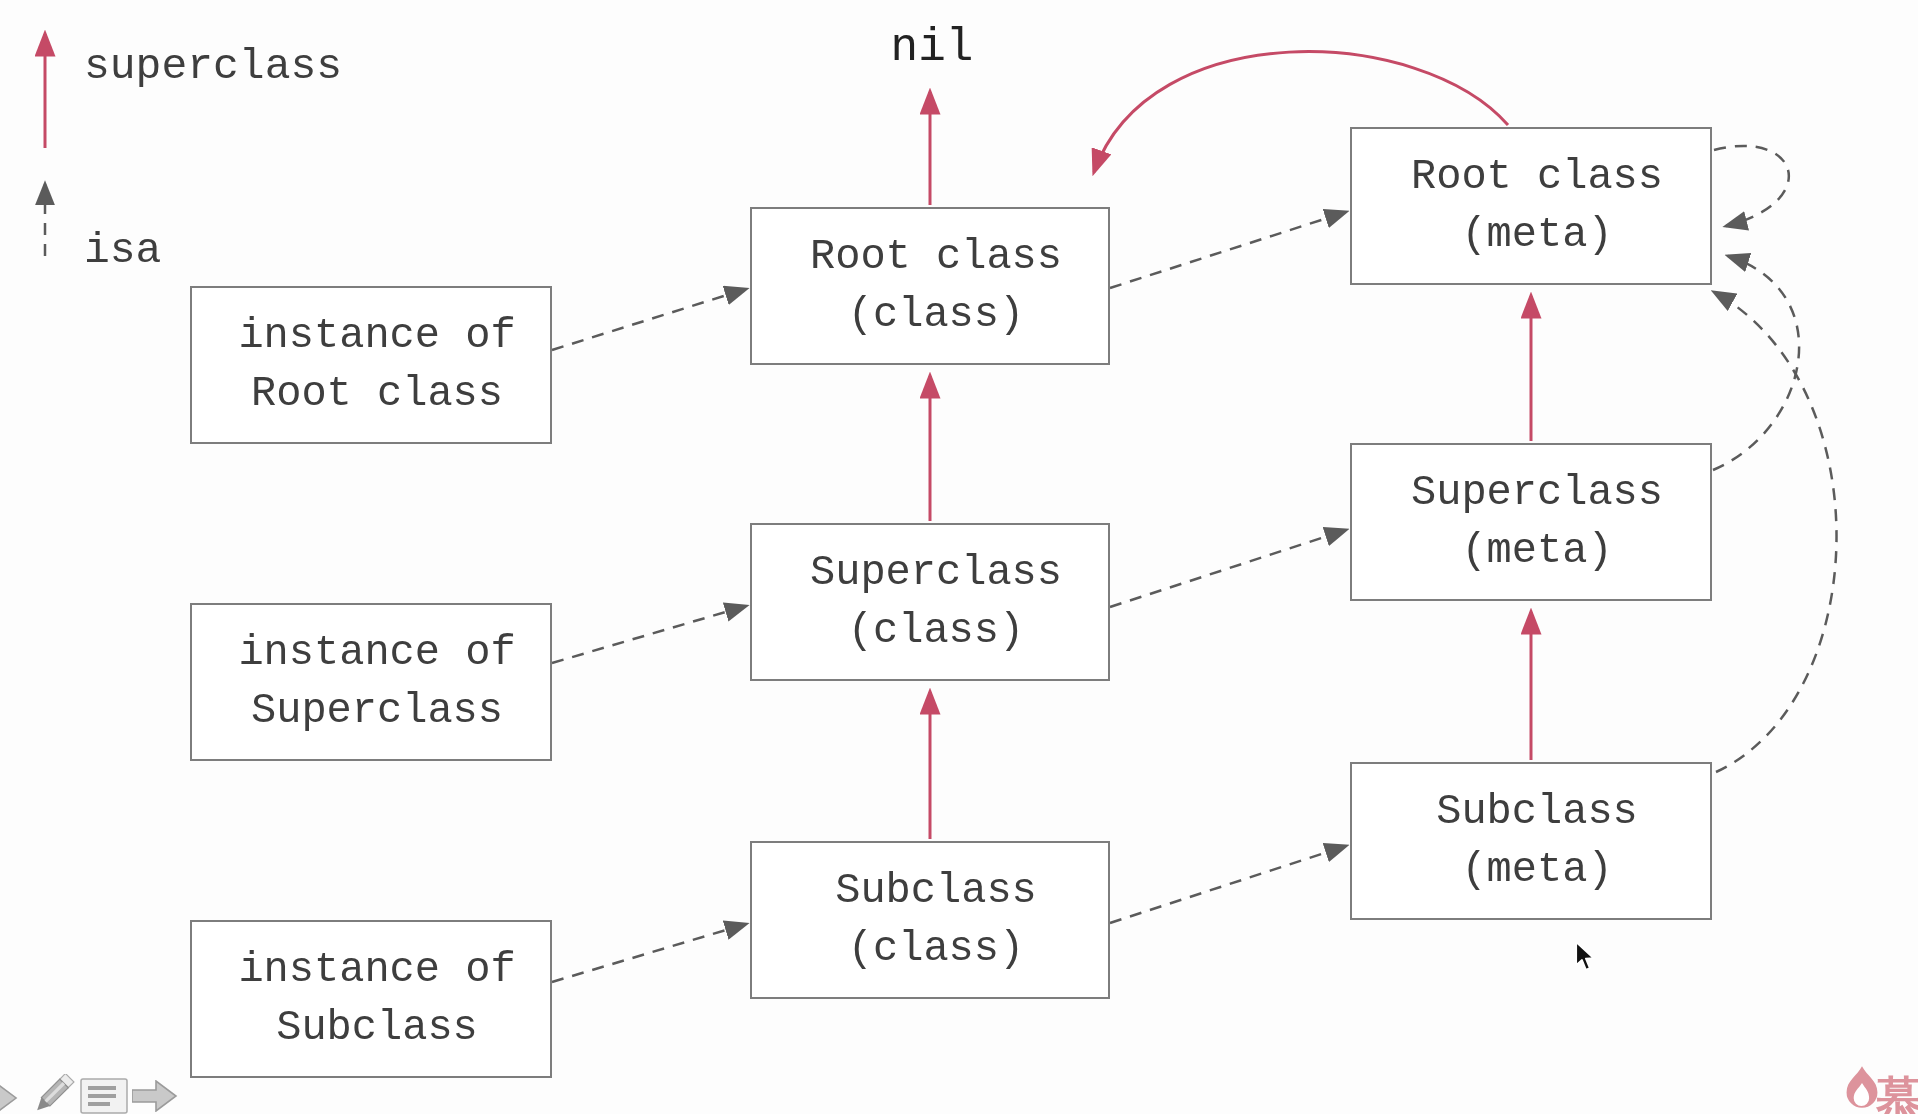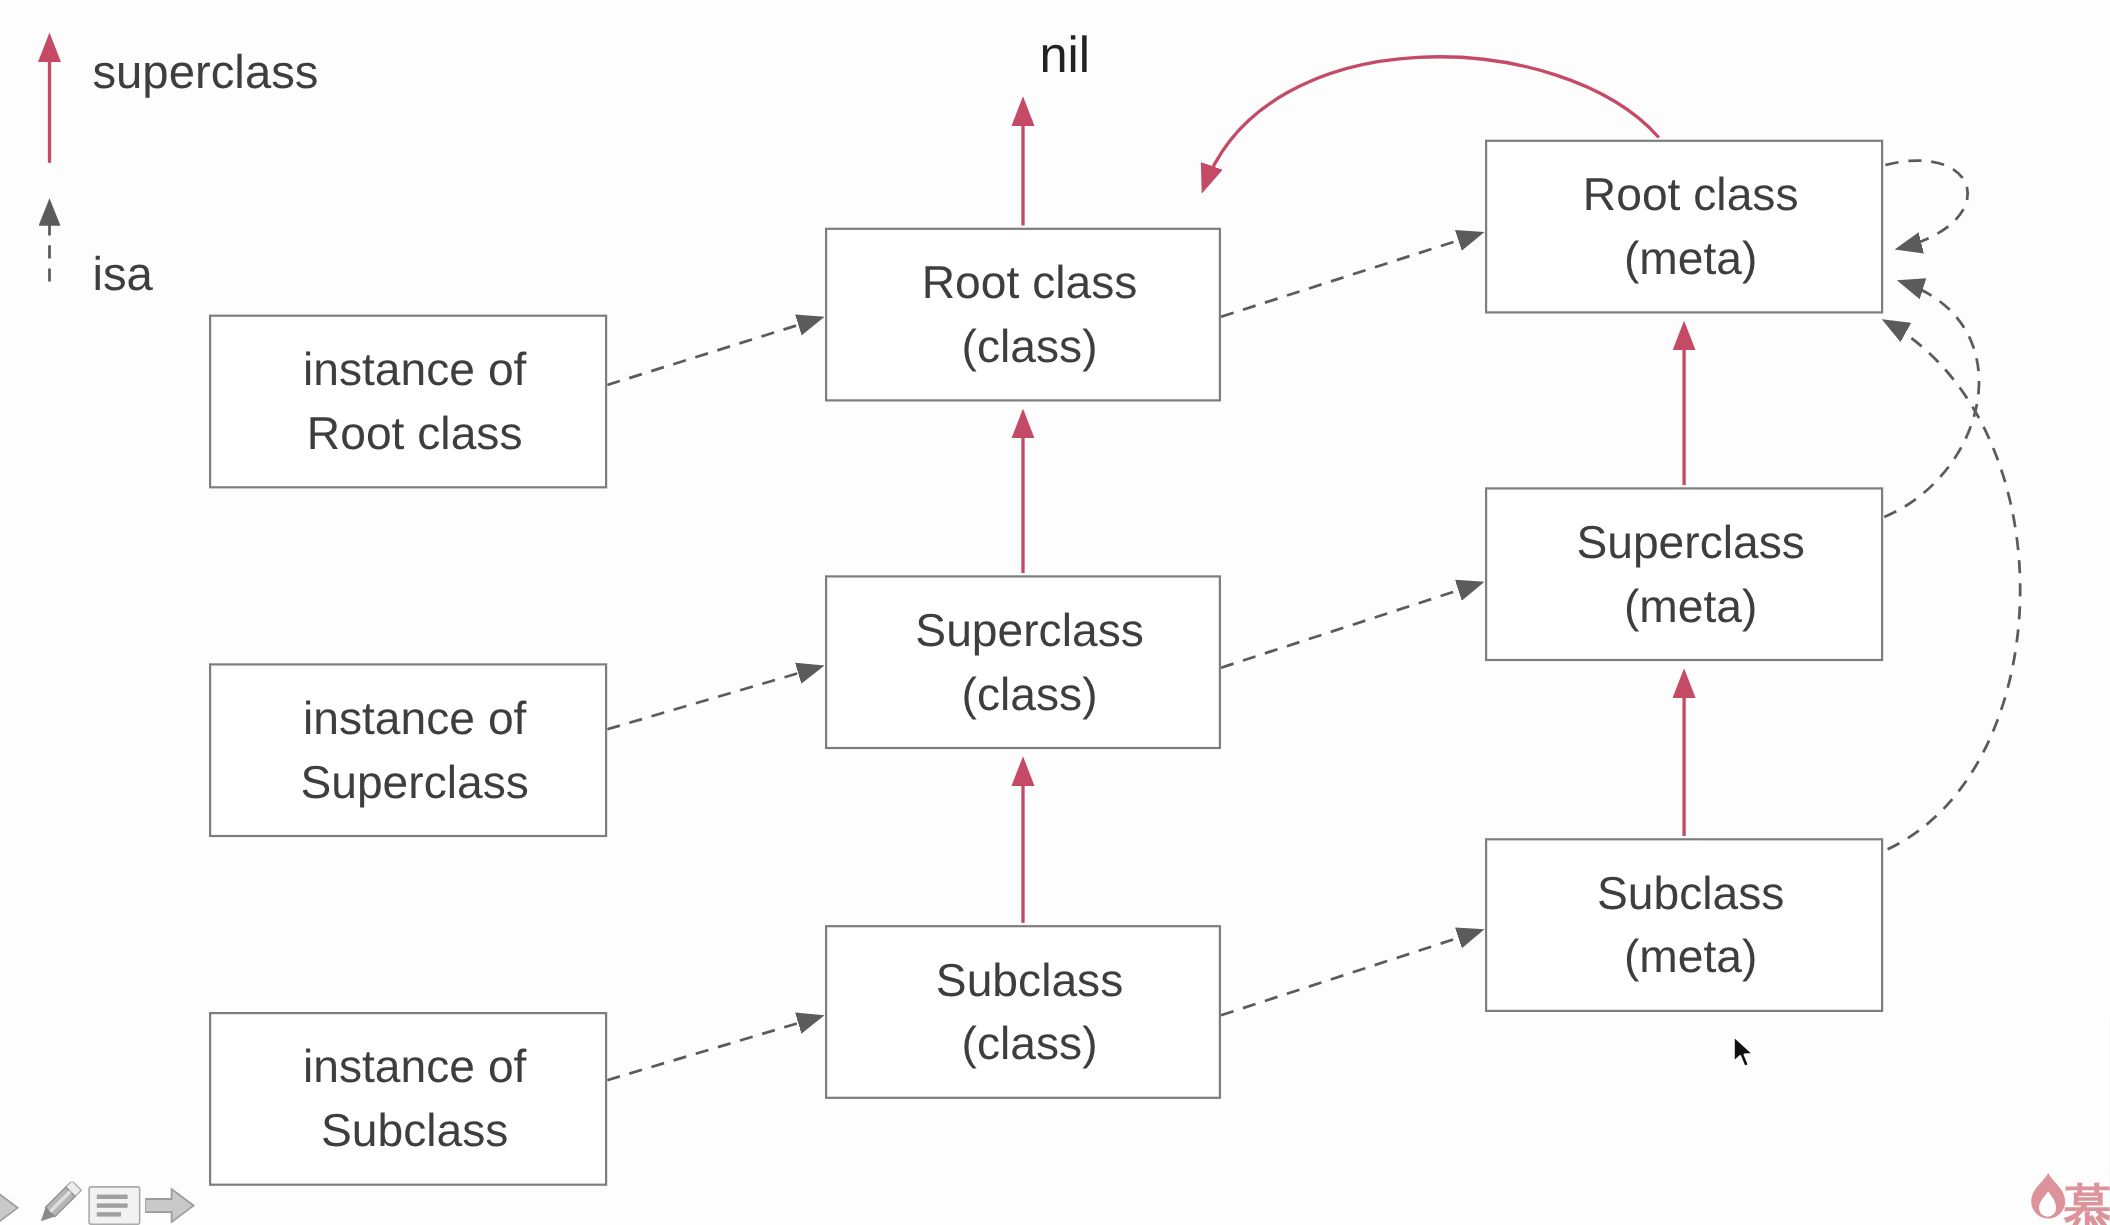--- a/index.html
+++ b/index.html
@@ -10,21 +10,21 @@
     --background:#fdfdfd;
     --watermark:#dd939c;
   }
   html,body{margin:0;padding:0;background:#e9e9e9;}
   .stage{
     position:relative;
     width:1918px;height:1114px;
     margin:0 auto;
     background:var(--background);
     overflow:hidden;
-    font-family:Liberation Sans, sans-serif;
+    font-family:Liberation Mono, monospace;
     color:var(--box-text);
   }
   svg.arrows{position:absolute;left:0;top:0;}
   .box{
     position:absolute;
     box-sizing:border-box;
     background:#ffffff;
     border:2px solid var(--box-border);
     display:flex;flex-direction:column;
     justify-content:center;align-items:center;
@@ -93,21 +93,21 @@
       <path d="M1110 923 L1346 846" marker-end="url(#grayhead)"></path>
       <path d="M1714 150 C1800 128, 1822 202, 1726 226" marker-end="url(#grayhead)"></path>
       <path d="M1713 470 C1808 430, 1840 292, 1728 256" marker-end="url(#grayhead)"></path>
       <path d="M1716 772 C1872 700, 1882 385, 1714 292" marker-end="url(#grayhead)"></path>
     </g>
   </svg>
 
   <div class="floating-label" style="left:84px;top:42px;">superclass</div>
   <div class="floating-label" style="left:84px;top:210px;margin-top:16px;">isa</div>
 
-  <div class="nil-label" style="left:918px;top:22px;">nil</div>
+  <div class="nil-label" style="left:882px;top:22px;">nil</div>
 
   <div class="box" style="left:190px;top:286px;width:362px;height:158px;">
     <span>instance of</span>
     <span>Root class</span>
   </div>
   <div class="box" style="left:190px;top:603px;width:362px;height:158px;">
     <span>instance of</span>
     <span>Superclass</span>
   </div>
   <div class="box" style="left:190px;top:920px;width:362px;height:158px;">

